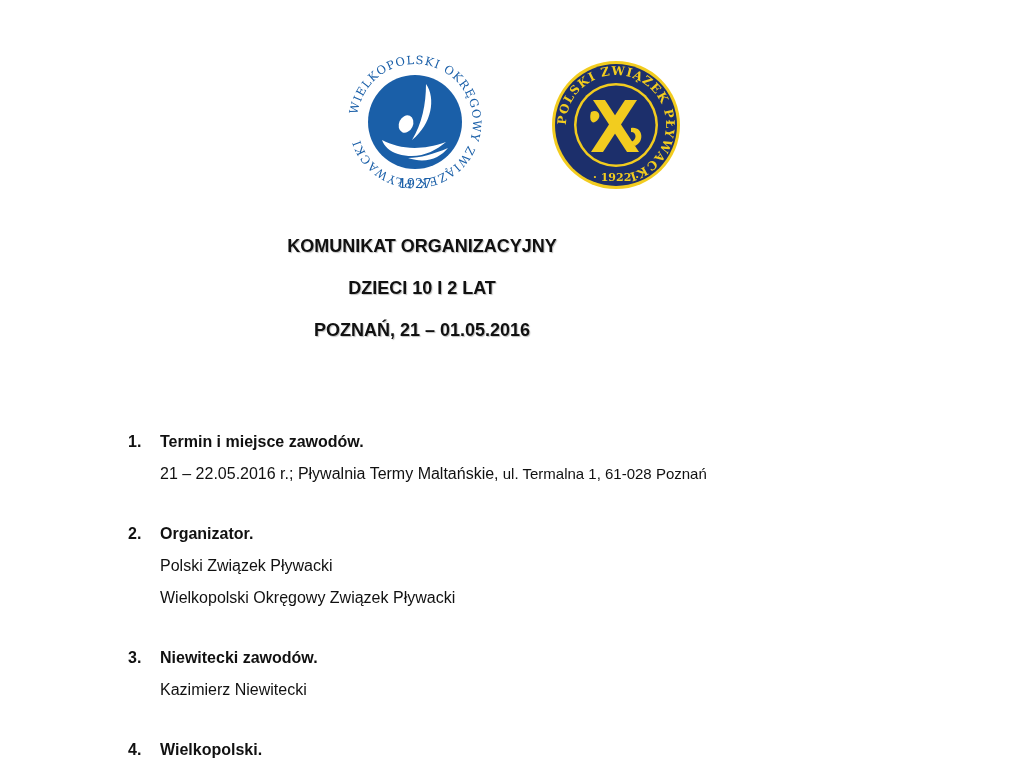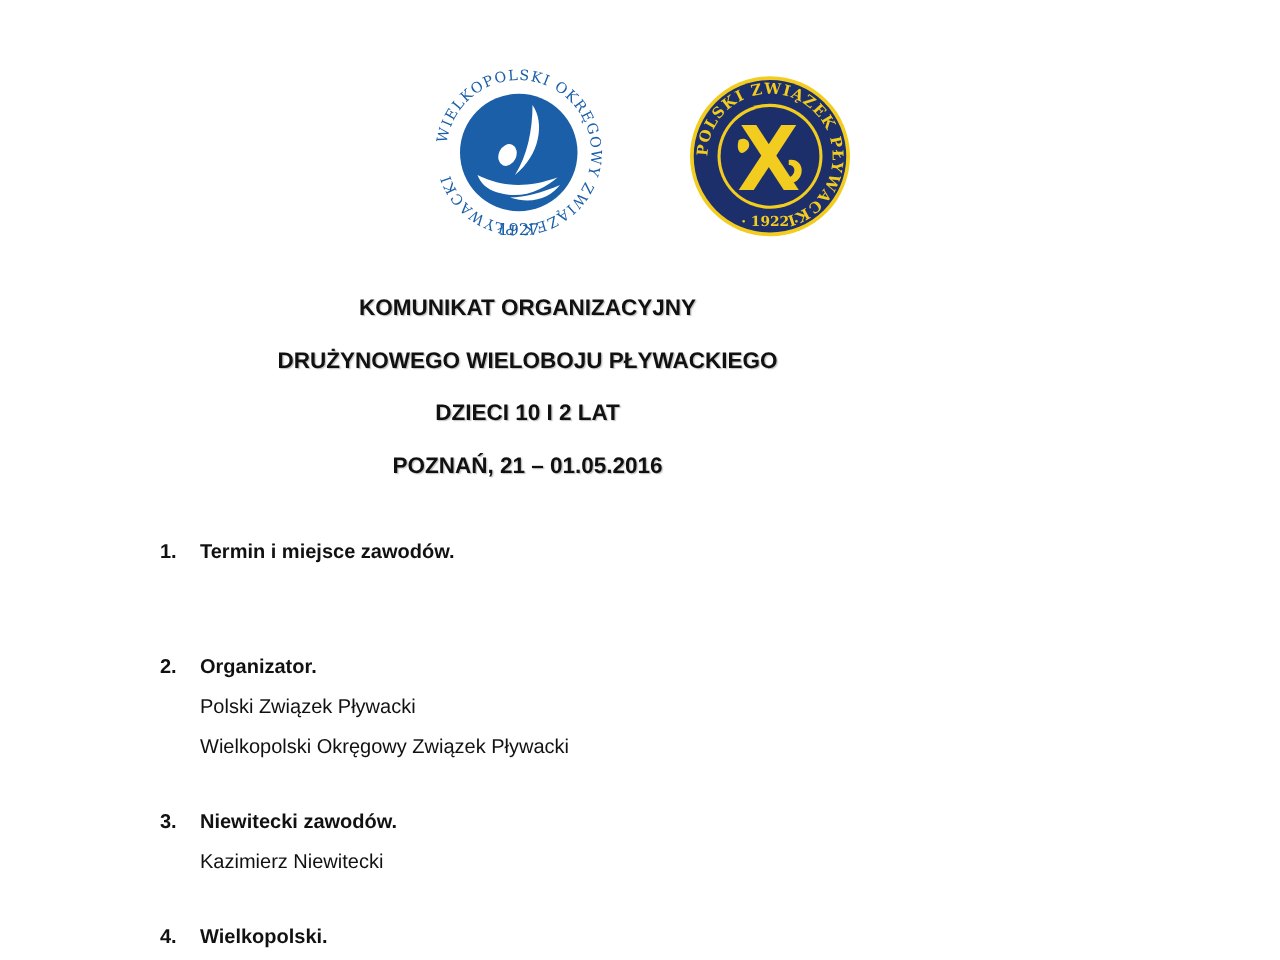--- a/index.html
+++ b/index.html
@@ -128,31 +128,31 @@
       <path d="M 42 40 L 54 40 L 88 92 L 76 92 Z" fill="#f2cc1f"></path>
       <path d="M 86 40 L 74 40 L 40 92 L 52 92 Z" fill="#f2cc1f"></path>
       <path d="M 40 52 C 48 48, 52 58, 44 62 C 40 64, 38 58, 40 52 Z" fill="#f2cc1f"></path>
       <path d="M 80 68 C 92 66, 94 82, 84 86 L 80 82 C 86 80, 86 72, 80 72 Z" fill="#f2cc1f"></path>
     </svg>
   </div>
 </div>
 
 <div class="title-block">
   <div class="title-line">KOMUNIKAT ORGANIZACYJNY</div>
-  <div class="title-line">DRUŻYNOWEGO WIELOBOJU PŁYWACKIEGO</div>
   <div class="title-line">DZIECI 10 I 2 LAT</div>
   <div class="title-line">POZNAŃ, 21 – 01.05.2016</div>
 </div>
 
 <div class="sections">
   <div class="section s1">
     <div class="section-heading">
       <span class="section-num">1.</span>
       <span>Termin i miejsce zawodów.</span>
     </div>
+    <div class="section-line"><span>21 – 22.05.2016 r.; Pływalnia Termy Maltańskie,</span><span class="small"> ul. Termalna 1, 61-028 Poznań</span></div>
   </div>
 
   <div class="section s2">
     <div class="section-heading">
       <span class="section-num">2.</span>
       <span>Organizator.</span>
     </div>
     <div class="section-line">Polski Związek Pływacki</div>
     <div class="section-line">Wielkopolski Okręgowy Związek Pływacki</div>
   </div>

